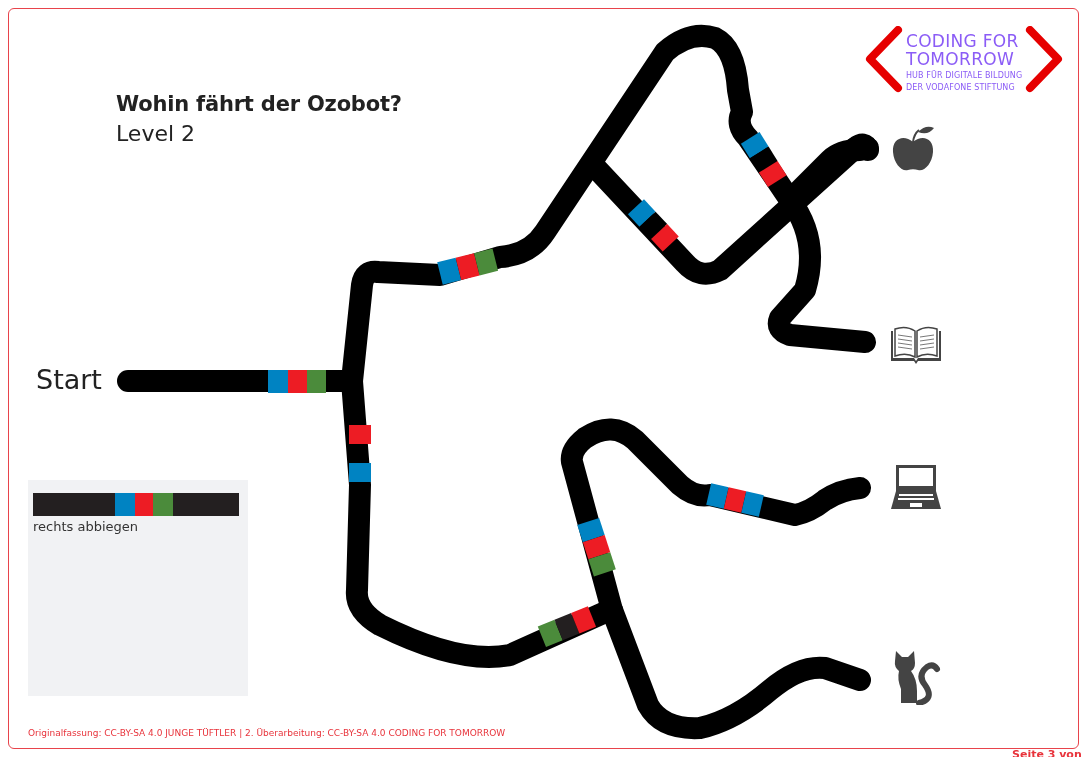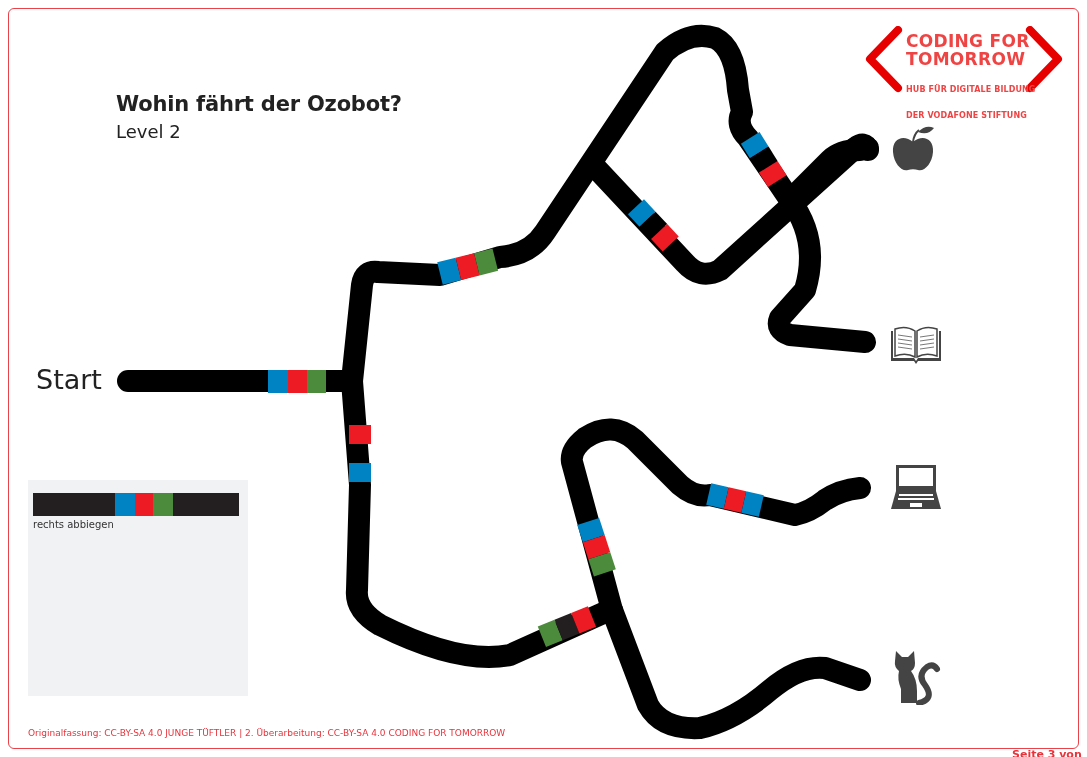--- a/index.html
+++ b/index.html
@@ -1,31 +1,31 @@
 <!DOCTYPE html>
 <html><head>
   <meta charset="utf-8">
   <style>
     html, body { margin: 0; padding: 0; background: #ffffff; }
     body { width: 1087px; height: 757px; position: relative; overflow: hidden; font-family: "DejaVu Sans", sans-serif; }
     .frame { position: absolute; left: 8px; top: 8px; width: 1071px; height: 741px; border: 1.5px solid #e8434b; border-radius: 6px; box-sizing: border-box; }
     .track-svg { position: absolute; left: 0; top: 0; }
     .title { position: absolute; left: 116px; top: 92px; font-size: 21px; font-weight: bold; color: #222; letter-spacing: -0.2px; text-align: center; }
-    .subtitle { position: absolute; left: 116px; top: 121px; font-size: 18px; color: #222; }
+    .subtitle { position: absolute; left: 116px; top: 121px; font-size: 22px; color: #222; }
     .start-label { position: absolute; left: 36px; top: 364px; font-size: 27px; color: #222; }
     .logo { position: absolute; left: 864px; top: 26px; width: 200px; height: 70px; }
-    .logo-text { position: absolute; left: 906px; top: 33px; color: #ef4444; font-weight: bold; line-height: 1; }
+    .logo-text { position: absolute; left: 906px; top: 33px; color: #8b5cf6; font-weight: normal; line-height: 1; }
     .logo-line1 { font-size: 17px; letter-spacing: 0.3px; }
     .logo-line2 { font-size: 17px; letter-spacing: 0.3px; margin-top: 1px; }
-    .logo-line3, .logo-line4 { font-size: 8px; margin-top: 18px; letter-spacing: 0.1px; }
+    .logo-line3, .logo-line4 { font-size: 8px; margin-top: 4px; letter-spacing: 0.1px; }
     .legend { position: absolute; left: 28px; top: 480px; width: 220px; height: 216px; background: #f1f2f4; }
     .legend-item { position: absolute; left: 5px; width: 206px; }
     .legend-bar { position: relative; height: 23px; background: #231f20; }
     .legend-bar .seg { position: absolute; top: 0; height: 23px; width: 20px; }
-    .legend-label { font-size: 10px; color: #333; margin-top: 3px; }
+    .legend-label { font-size: 13px; color: #333; margin-top: 3px; }
     .footer-left { position: absolute; left: 28px; top: 728px; font-size: 9px; color: #e8333b; }
     .footer-right { position: absolute; left: 1012px; top: 728px; font-size: 11px; color: #e8333b; font-weight: bold; margin-top: 20px; }
     .dest-icon { position: absolute; }
   </style>
 </head>
 <body>
 
 <div class="frame"></div>
 
 <svg class="track-svg" width="1087" height="757" viewBox="0 0 1087 757">

